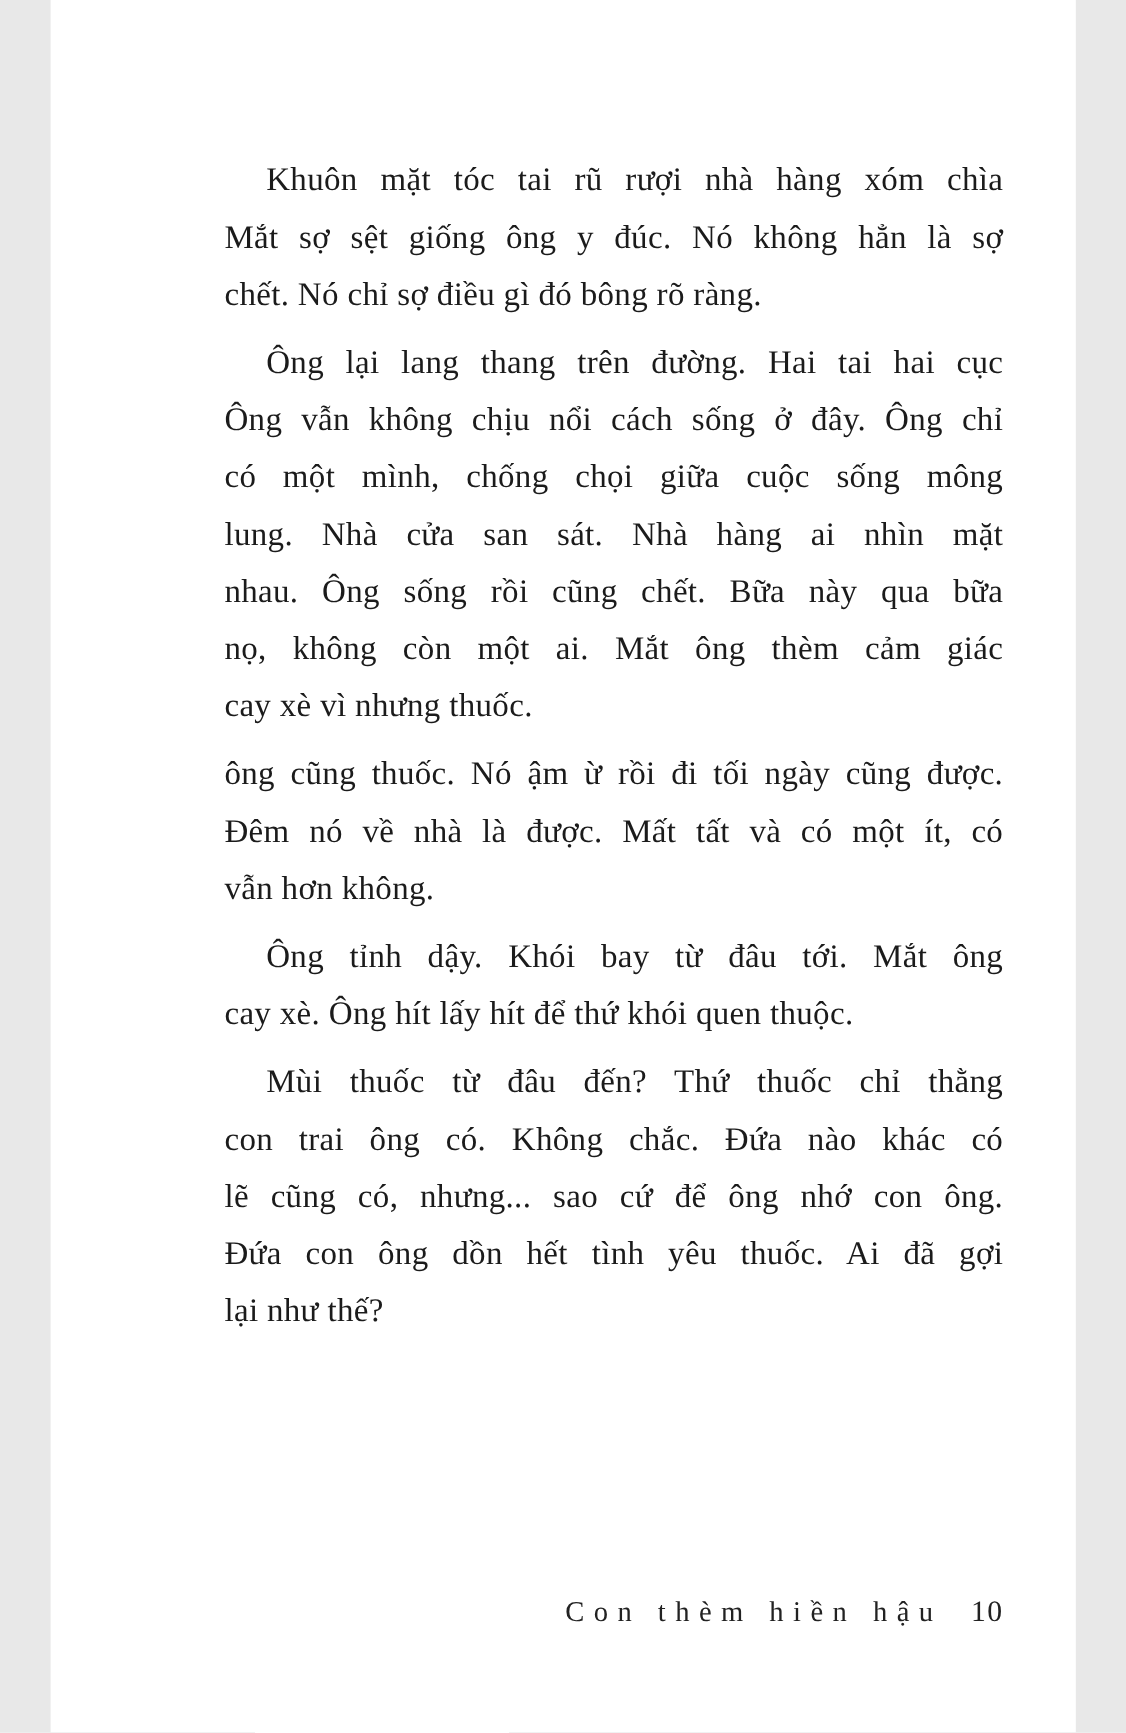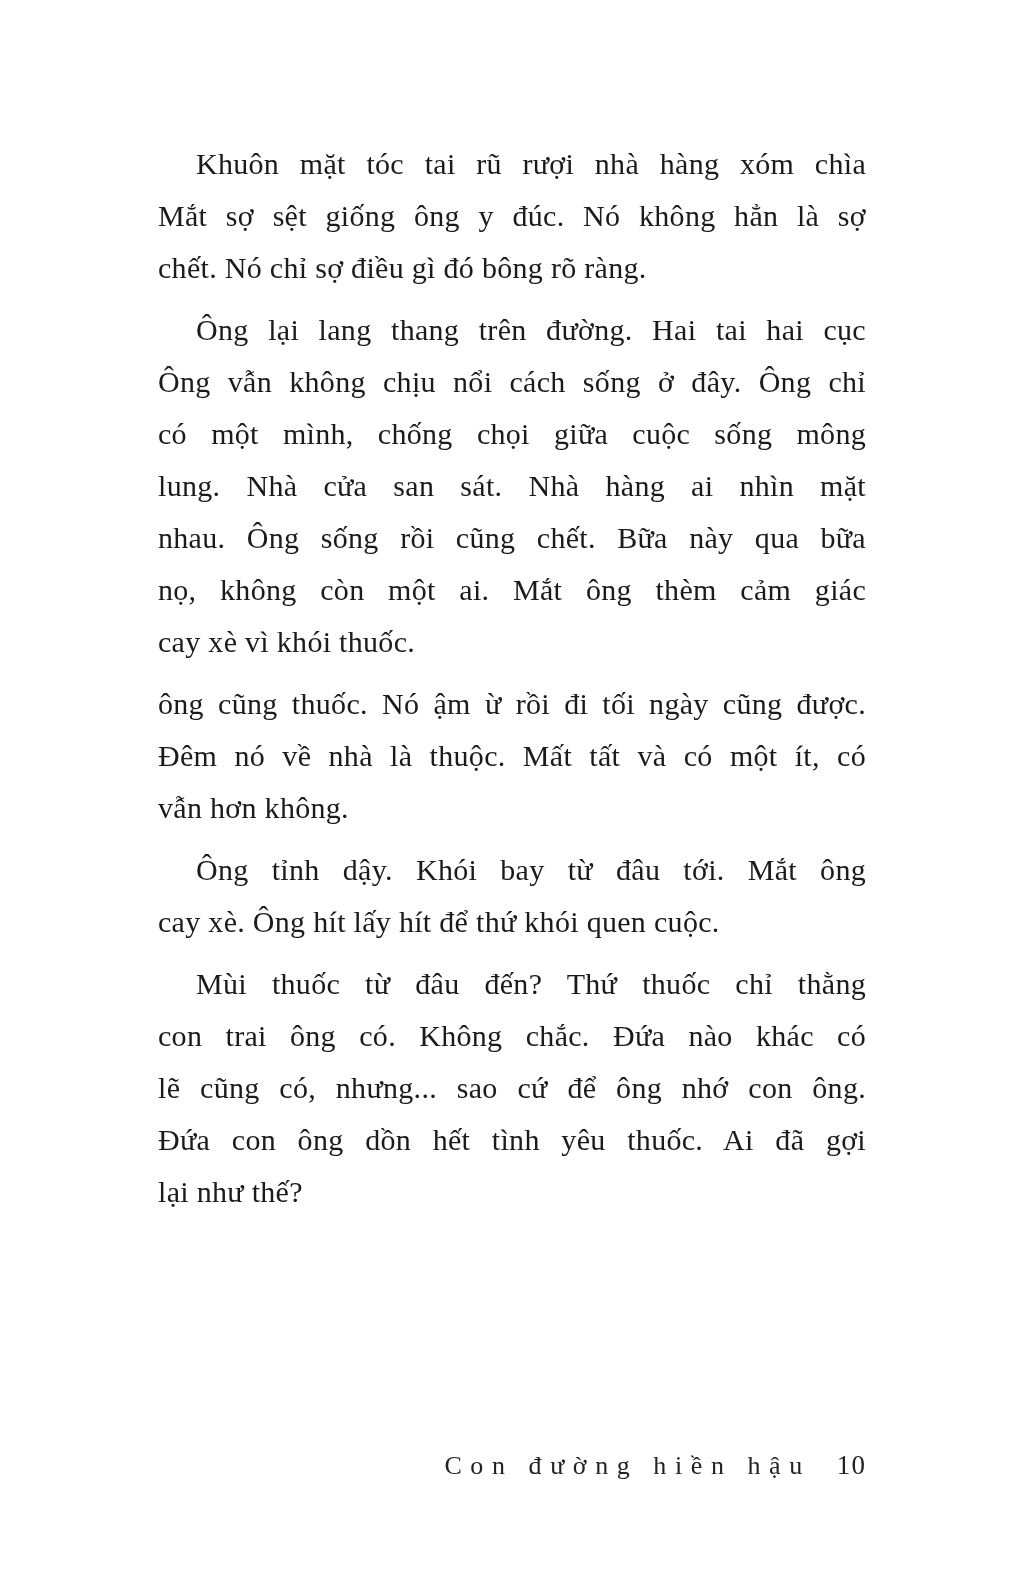--- a/index.html
+++ b/index.html
@@ -3,21 +3,21 @@
 <meta charset="utf-8">
 <title>Book page</title>
 <style>
   html, body {
     margin: 0;
     padding: 0;
     background: #e8e8e8;
   }
   .page {
     position: relative;
-    width: 1024px;
+    width: 932px;
     height: 1575px;
     margin: 0 auto;
     background: #ffffff;
     color: #1b1b1b;
     font-family: "Liberation Serif", "DejaVu Serif", serif;
     overflow: hidden;
   }
   .text-block {
     position: absolute;
     left: 158px;
@@ -75,38 +75,38 @@
         <div class="line">Mắt sợ sệt giống ông y đúc. Nó không hẳn là sợ</div>
         <div class="line last">chết. Nó chỉ sợ điều gì đó bông rõ ràng.</div>
       </div>
       <div class="para">
         <div class="line first">Ông lại lang thang trên đường. Hai tai hai cục</div>
         <div class="line">Ông vẫn không chịu nổi cách sống ở đây. Ông chỉ</div>
         <div class="line">có một mình, chống chọi giữa cuộc sống mông</div>
         <div class="line">lung. Nhà cửa san sát. Nhà hàng ai nhìn mặt</div>
         <div class="line">nhau. Ông sống rồi cũng chết. Bữa này qua bữa</div>
         <div class="line">nọ, không còn một ai. Mắt ông thèm cảm giác</div>
-        <div class="line last">cay xè vì khói thuốc.</div>
+        <div class="line last">cay xè vì nhưng thuốc.</div>
       </div>
       <div class="para">
         <div class="line">ông cũng thuốc. Nó ậm ừ rồi đi tối ngày cũng được.</div>
-        <div class="line">Đêm nó về nhà là thuộc. Mất tất và có một ít, có</div>
+        <div class="line">Đêm nó về nhà là được. Mất tất và có một ít, có</div>
         <div class="line last">vẫn hơn không.</div>
       </div>
       <div class="para">
         <div class="line first">Ông tỉnh dậy. Khói bay từ đâu tới. Mắt ông</div>
-        <div class="line last">cay xè. Ông hít lấy hít để thứ khói quen cuộc.</div>
+        <div class="line last">cay xè. Ông hít lấy hít để thứ khói quen thuộc.</div>
       </div>
       <div class="para">
         <div class="line first">Mùi thuốc từ đâu đến? Thứ thuốc chỉ thằng</div>
         <div class="line">con trai ông có. Không chắc. Đứa nào khác có</div>
         <div class="line">lẽ cũng có, nhưng... sao cứ để ông nhớ con ông.</div>
         <div class="line">Đứa con ông dồn hết tình yêu thuốc. Ai đã gợi</div>
         <div class="line last">lại như thế?</div>
       </div>
     </main>
 
   <footer class="footer">
-    <span class="running-title">Con đường hiền hậu</span>
+    <span class="running-title">Con thèm hiền hậu</span>
     <span class="page-number">10</span>
   </footer>
 
 </div>
 
 </body></html>

